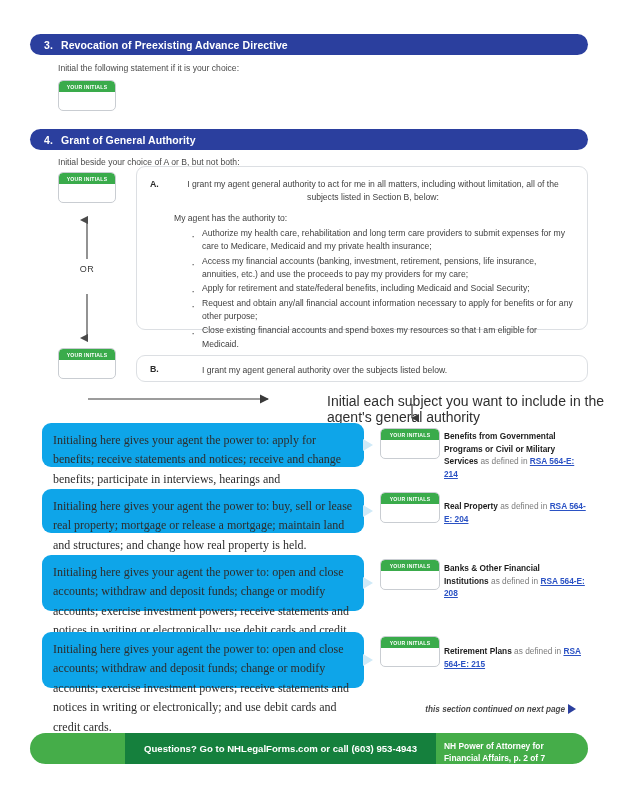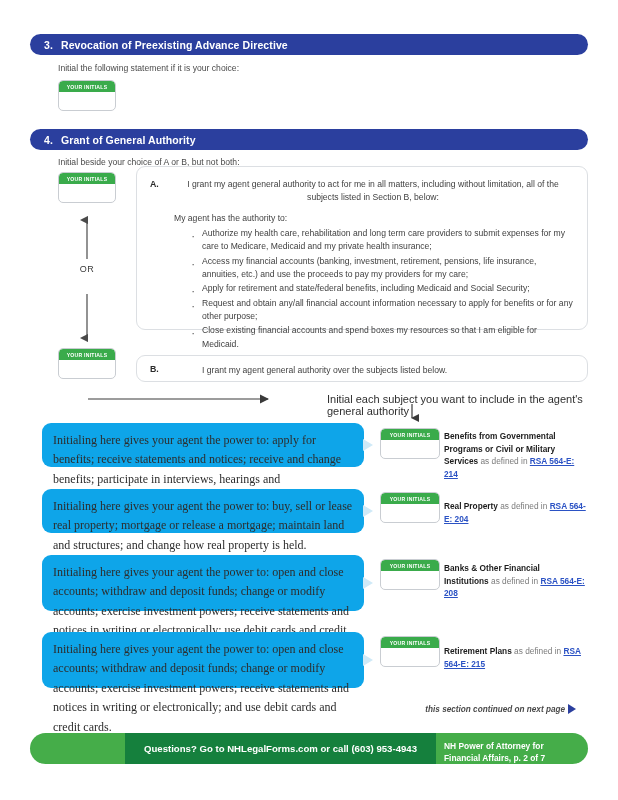--- a/index.html
+++ b/index.html
@@ -96,21 +96,21 @@
 
   
   .orwrap { position: absolute; text-align:center; }
   .orwrap .label {
     font-size: 9px; color:#3a3a3a; letter-spacing:.4px;
   }
 
   
   .instr {
     position: absolute;
-    font-size: 11px;
+    font-size: 14px;
     color: #2f2f2f;
     padding-left: 46px;
   }
 
   
   .callout {
     position: absolute;
     background: #0ea5e9;
     border-radius: 9px;
     font-size: 12px;

